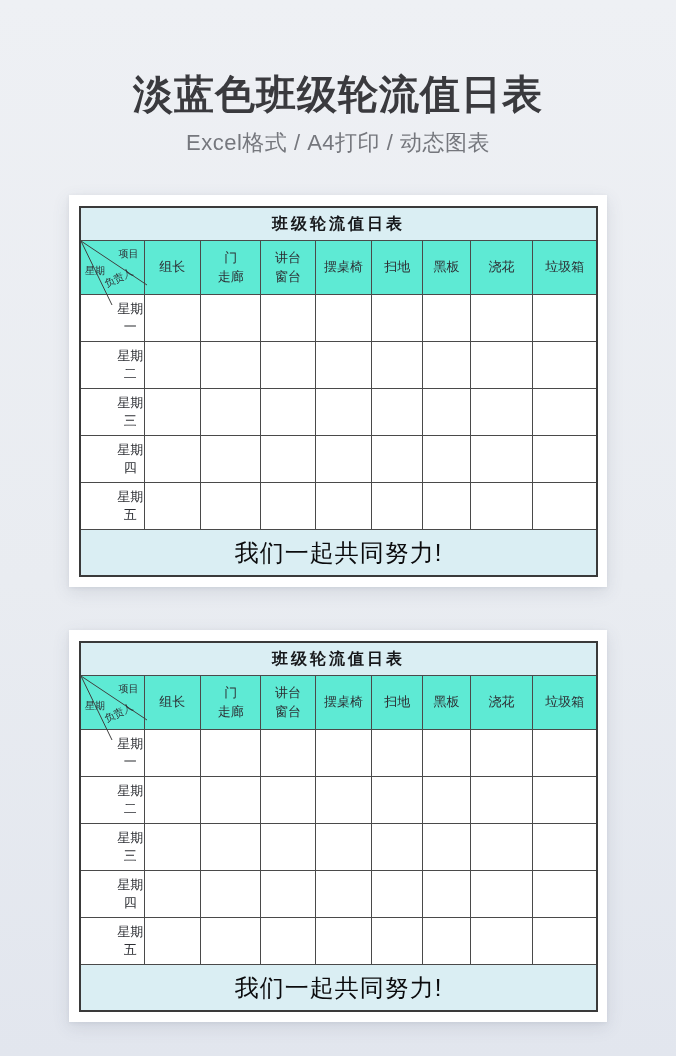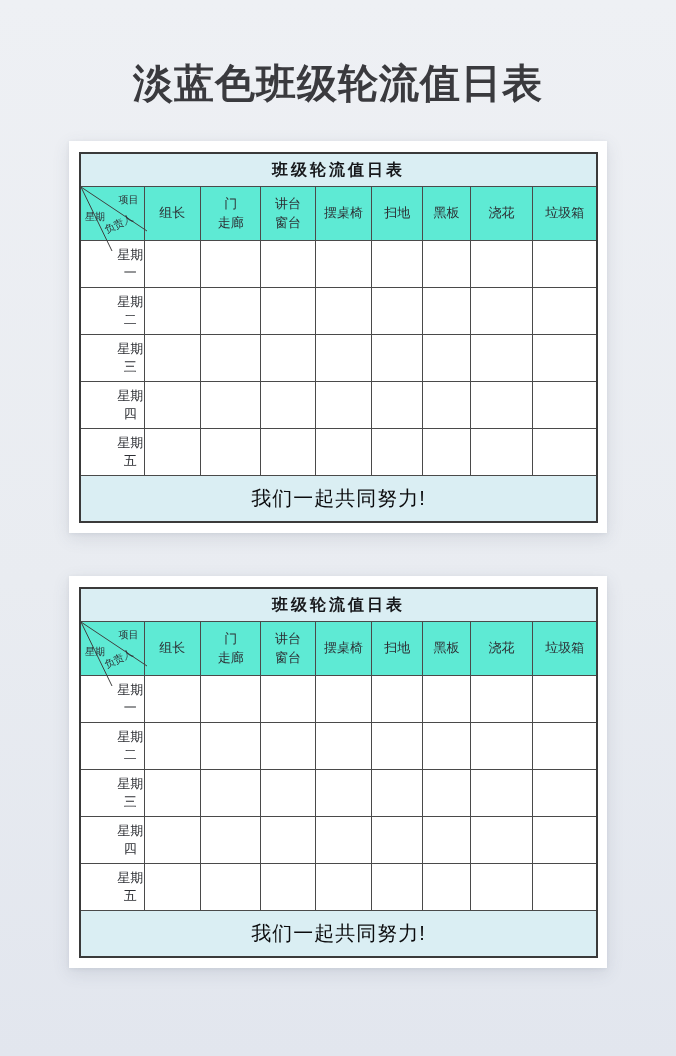--- a/index.html
+++ b/index.html
@@ -5,21 +5,21 @@
   html, body { margin: 0; padding: 0; }
   body {
     width: 676px;
     height: 1056px;
     background: linear-gradient(180deg, #eef0f4 0%, #e9ecf1 55%, #e2e6ee 100%);
     font-family: "Liberation Sans", sans-serif;
     overflow: hidden;
   }
   .page-header { text-align: center; padding-top: 62px; }
   .page-title {
-    margin: 0;
+    margin: 11px;
     font-size: 40px;
     font-weight: 700;
     letter-spacing: 1px;
     color: #3a3a3e;
     line-height: 1.05;
   }
   .page-subtitle {
     margin-top: 13px;
     font-size: 22px;
     color: #75777d;
@@ -88,30 +88,31 @@
     font-size: 13px;
     padding-left: 36px;
   }
   tbody tr { height: 47px; }
   tbody tr > th, tbody tr > td { border-top-width: 2px; border-top-color: #3c3c3c; background: #ffffff; }
   .t-foot {
     height: 45px;
     background: #daeef3;
     border-top-width: 1px;
     font-family: "Liberation Sans", sans-serif;
-    font-size: 20px;
+    font-size: 24px;
     letter-spacing: 1px;
     color: #0b0b0d;
   }
 </style>
 </head>
 <body>
 
 <header class="page-header">
   <h1 class="page-title">淡蓝色班级轮流值日表</h1>
+  <div class="page-subtitle">Excel格式 / A4打印 / 动态图表</div>
 </header>
 
 <main id="cards">
   <section class="card">
     <table class="duty">
       <colgroup>
         <col style="width:12.4%">
           <col style="width:10.9%">
           <col style="width:11.7%">
         <col style="width:10.5%">

